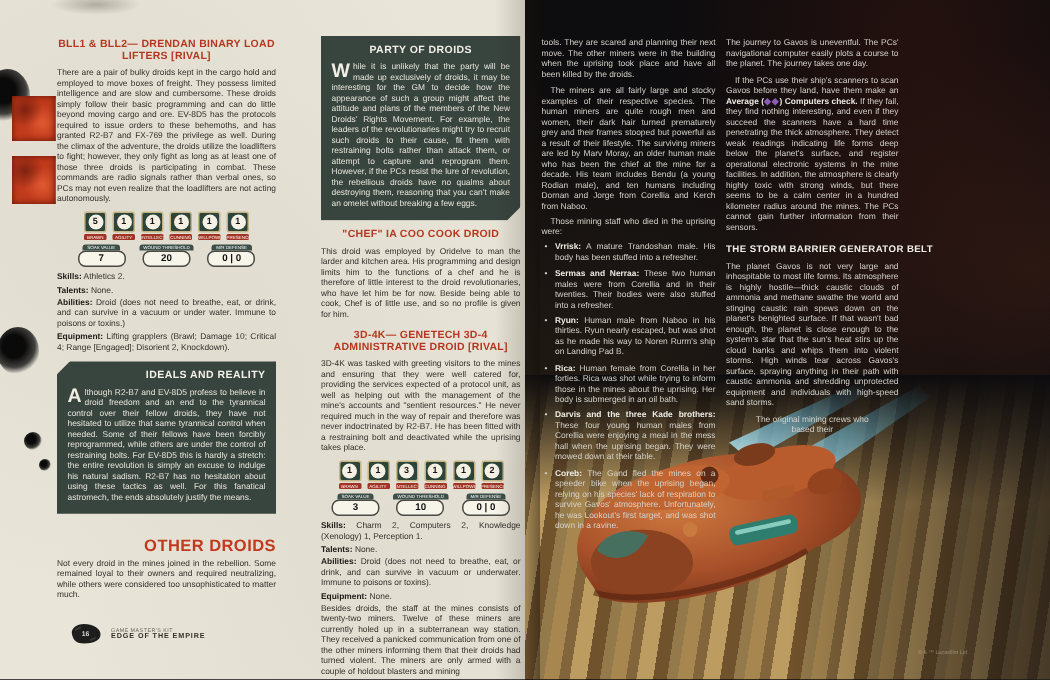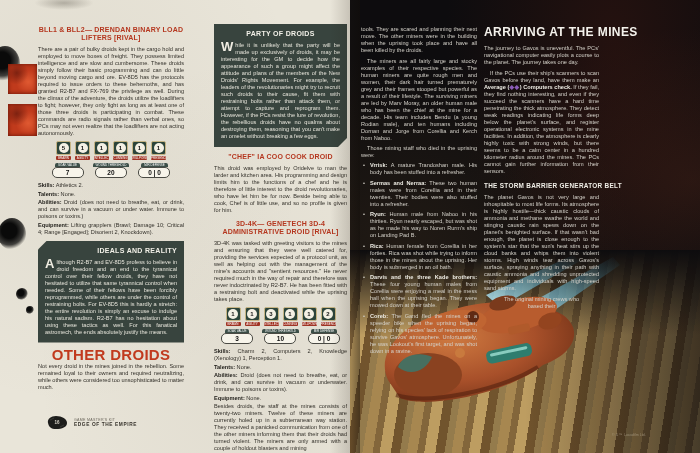--- a/index.html
+++ b/index.html
@@ -24,22 +24,22 @@
     box-shadow:inset 0 0 4px #5e1206;}
   .smudge{position:absolute;background:radial-gradient(ellipse, rgba(80,75,65,0.35), transparent 70%);border-radius:50%;}
   
   .col{position:absolute;font-size:5.6px;line-height:7px;color:#33302a;text-align:justify;}
   #lp-col1{left:38px;top:26px;width:146px;}
   #lp-col2{left:214px;top:24px;width:133px;}
   p{margin:0 0 4px 0;}
   .ind{text-indent:6px;margin-bottom:3px;}
   .hdr-red-sm{color:#b5371f;font-weight:bold;font-size:7px;line-height:8px;text-align:center;
     letter-spacing:0.2px;margin:0 0 4px 0;text-transform:uppercase;}
-  .hdr-red-lg{color:#c13a1e;font-weight:bold;font-size:15px;line-height:11px;text-align:center;
-    letter-spacing:0.3px;margin:6px 0 3px 0;text-transform:uppercase;}
+  .hdr-red-lg{color:#c13a1e;font-weight:bold;font-size:11px;line-height:11px;text-align:right;
+    letter-spacing:0.3px;margin:16px 0 3px 0;text-transform:uppercase;}
   
   .darkbox{background:#38443e;color:#e6e4da;padding:6px 7px 7px 7px;margin:0 0 6px 0;
     clip-path:polygon(0 0,100% 0,100% calc(100% - 9px),calc(100% - 9px) 100%,0 100%);}
   .darkbox.alt{clip-path:polygon(9px 0,100% 0,100% 100%,0 100%,0 9px);}
   .darkbox .bx-hdr{color:#f2f0e8;font-weight:bold;font-size:7px;line-height:8px;margin:0 0 4px 0;letter-spacing:0.3px;}
   .bx-center{text-align:center;}
   .bx-right{text-align:right;}
   .dropcap{float:left;font-size:13px;line-height:10px;font-weight:bold;color:#f0ede2;margin:0 2px 0 0;}
   
   .statblock{margin:3px 0 4px 0;}
@@ -310,21 +310,20 @@
     <p class="ind">Those mining staff who died in the uprising were:</p>
     <div class="bullet"><span class="bname">Vrrisk:</span> <span>A mature Trandoshan male. His body has been stuffed into a refresher.</span></div>
     <div class="bullet"><span class="bname">Sermas and Nerraa:</span> <span>These two human males were from Corellia and in their twenties. Their bodies were also stuffed into a refresher.</span></div>
     <div class="bullet"><span class="bname">Ryun:</span> <span>Human male from Naboo in his thirties. Ryun nearly escaped, but was shot as he made his way to Noren Rurm's ship on Landing Pad B.</span></div>
     <div class="bullet"><span class="bname">Rica:</span> <span>Human female from Corellia in her forties. Rica was shot while trying to inform those in the mines about the uprising. Her body is submerged in an oil bath.</span></div>
     <div class="bullet"><span class="bname">Darvis and the three Kade brothers:</span> <span>These four young human males from Corellia were enjoying a meal in the mess hall when the uprising began. They were mowed down at their table.</span></div>
     <div class="bullet"><span class="bname">Coreb:</span> <span>The Gand fled the mines on a speeder bike when the uprising began, relying on his species' lack of respiration to survive Gavos' atmosphere. Unfortunately, he was Lookout's first target, and was shot down in a ravine.</span></div>
   </div>
 
   <div class="rcol" id="rp-col2">
-    <h1 class="hdr-white-lg">ARRIVING AT THE MINES</h1>
     <p>The journey to Gavos is uneventful. The PCs' navigational computer easily plots a course to the planet. The journey takes one day.</p>
     <p class="ind"><span>If the PCs use their ship's scanners to scan Gavos before they land, have them make an </span><b class="chk"><span>Average (</span><span class="die">◆◆</span><span>) Computers check.</span></b><span> If they fail, they find nothing interesting, and even if they succeed the scanners have a hard time penetrating the thick atmosphere. They detect weak readings indicating life forms deep below the planet's surface, and register operational electronic systems in the mine facilities. In addition, the atmosphere is clearly highly toxic with strong winds, but there seems to be a calm center in a hundred kilometer radius around the mines. The PCs cannot gain further information from their sensors.</span></p>
     <h3 class="hdr-white-sm">THE STORM BARRIER GENERATOR BELT</h3>
     <p>The planet Gavos is not very large and inhospitable to most life forms. Its atmosphere is highly hostile—thick caustic clouds of ammonia and methane swathe the world and stinging caustic rain spews down on the planet's benighted surface. If that wasn't bad enough, the planet is close enough to the system's star that the sun's heat stirs up the cloud banks and whips them into violent storms. High winds tear across Gavos's surface, spraying anything in their path with caustic ammonia and shredding unprotected equipment and individuals with high-speed sand storms.</p>
     <p class="wrap-text">The original mining crews who based their</p>
   </div>
 
   <div id="credit">© &amp; ™ Lucasfilm Ltd.</div>
 </div>
 

